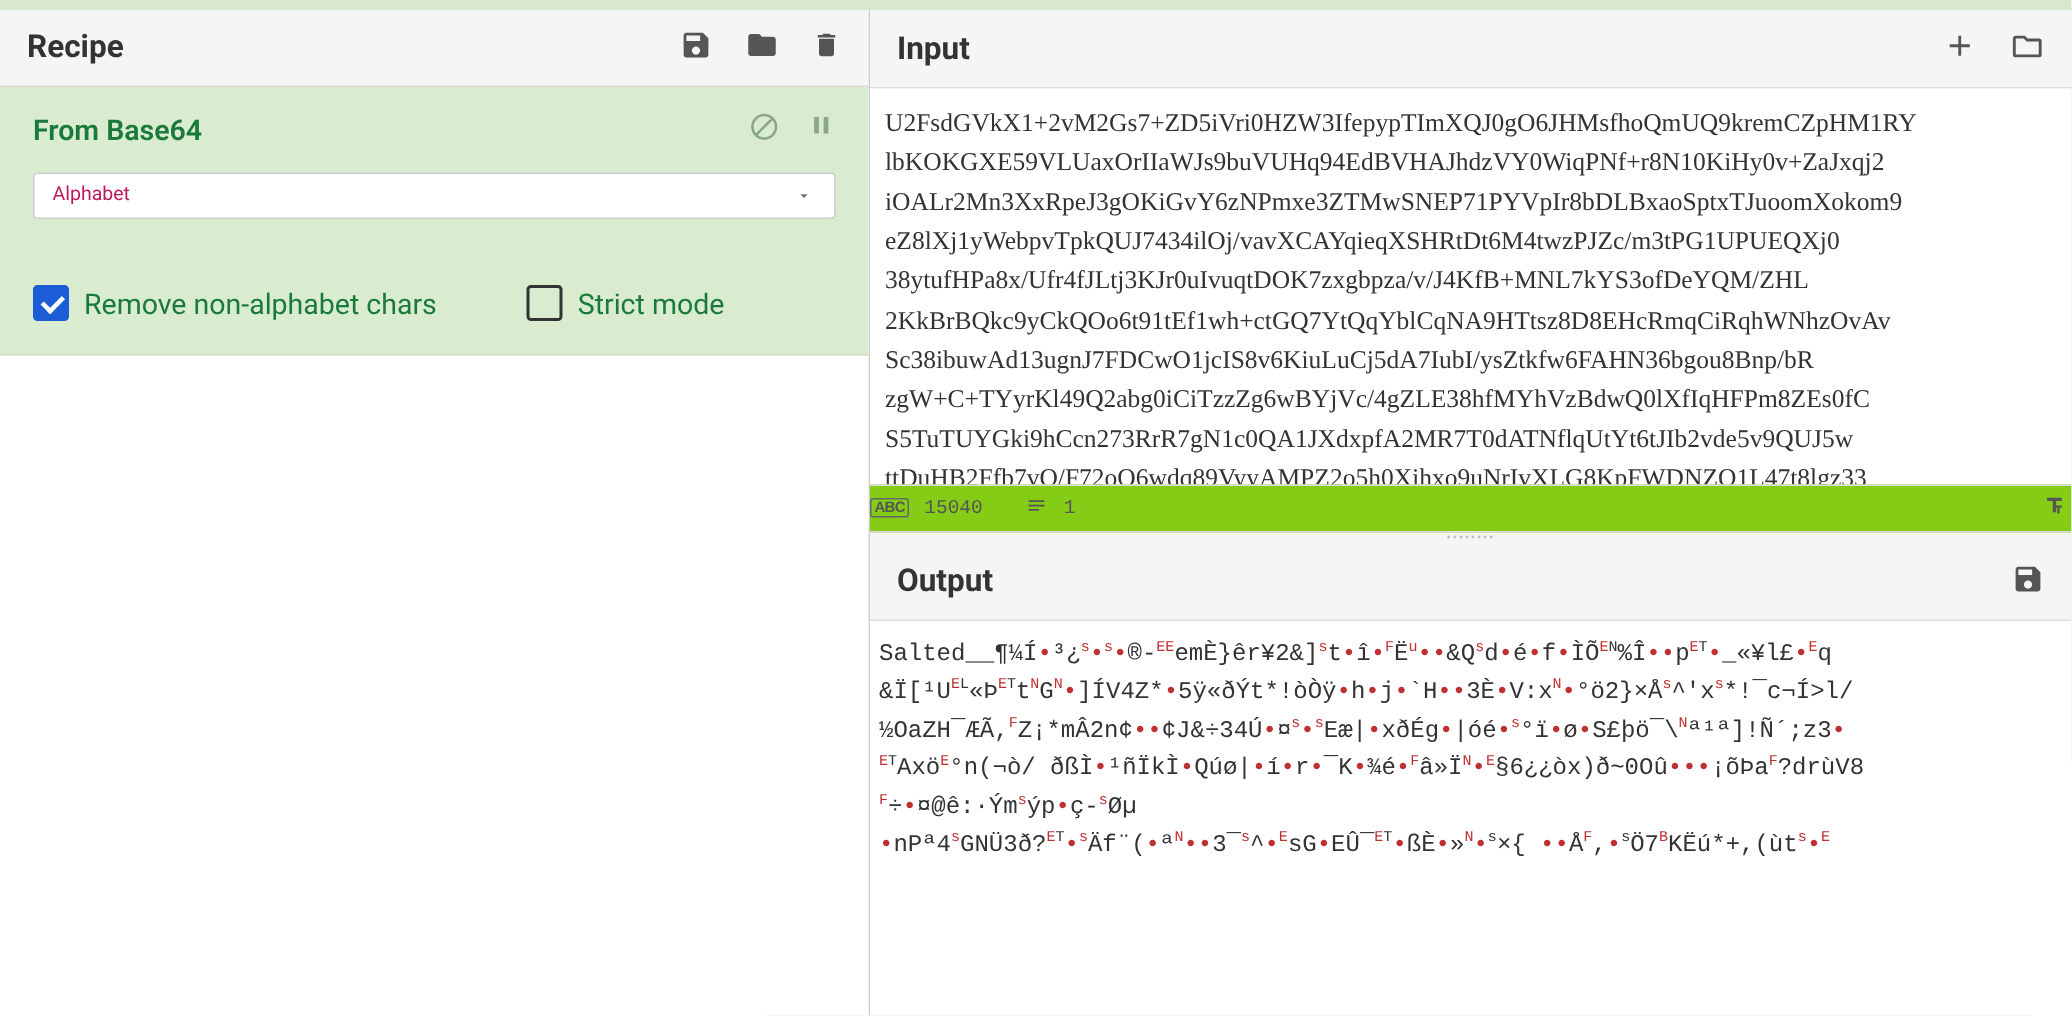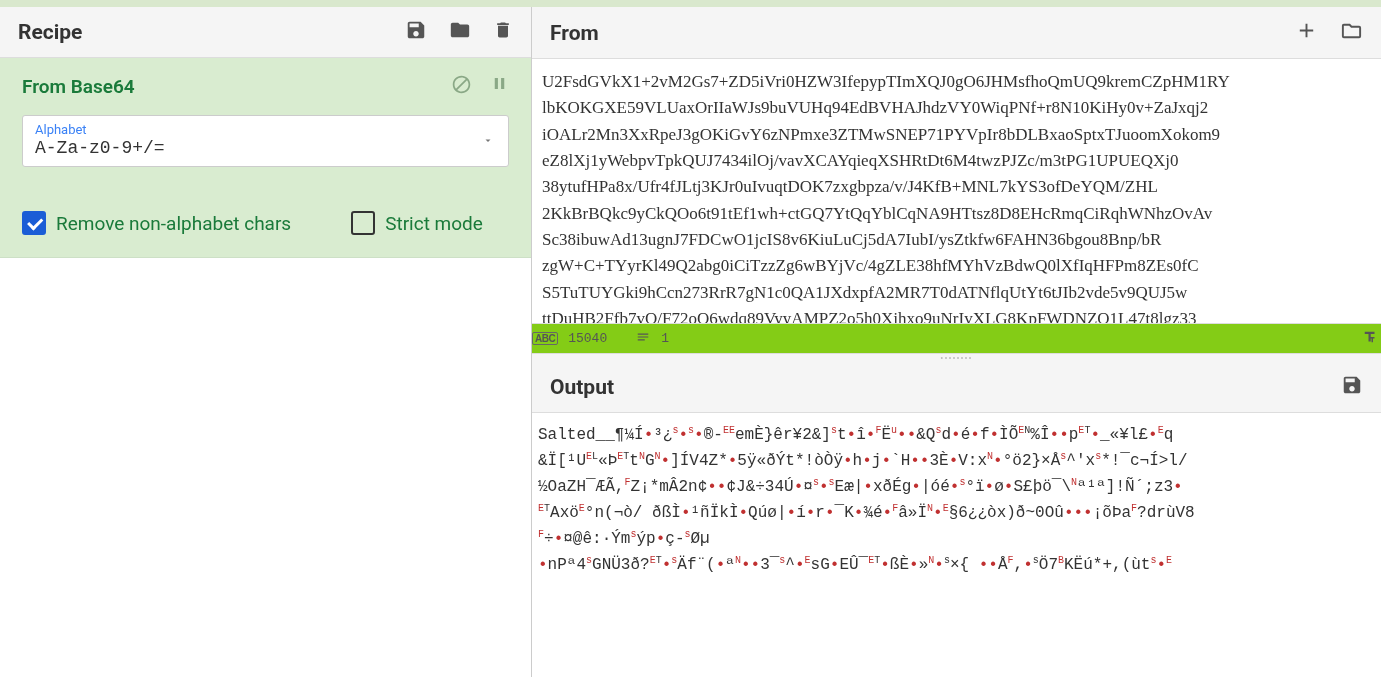--- a/index.html
+++ b/index.html
@@ -16,21 +16,21 @@
     height: 7px;
     background: #d9e8cd;
     width: 100%;
   }
   .main {
     display: flex;
     flex: 1;
     min-height: 0;
   }
   .left {
-    width: 532px;
+    width: 580px;
     display: flex;
     flex-direction: column;
     border-right: 1px solid #ccc;
   }
   .right {
     flex: 1;
     display: flex;
     flex-direction: column;
     min-width: 0;
   }
@@ -85,21 +85,21 @@
   .alphabet-wrap {
     background: #fff;
     border: 1px solid #ccc;
     border-radius: 3px;
     padding: 6px 12px 8px 12px;
     position: relative;
     margin-bottom: 20px;
   }
   .alphabet-label {
     font-size: 13px;
-    color: #3b82f6;
+    color: #be185d;
   }
   .alphabet-value {
     font-family: "Courier New", monospace;
     font-size: 18px;
     color: #333;
     margin-top: 1px;
   }
   .dropdown-arrow {
     position: absolute;
     right: 14px;
@@ -239,21 +239,20 @@
             </span>
             <span>
               <svg width="19" height="19" viewBox="0 0 24 24">
                   <path d="M6 19h4V5H6v14zm8-14v14h4V5h-4z"></path>
                 </svg>
             </span>
           </div>
         </div>
         <div class="alphabet-wrap">
           <div class="alphabet-label">Alphabet</div>
-          <div class="alphabet-value">A-Za-z0-9+/=</div>
           <span class="dropdown-arrow">
             <svg width="12" height="12" viewBox="0 0 24 24" fill="#777">
                 <path d="M7 10l5 5 5-5z"></path>
               </svg>
           </span>
         </div>
         <div class="checkrow">
           <label class="check">
             <span class="cbox checked"></span>
             <span>Remove non-alphabet chars</span>
@@ -262,21 +261,21 @@
             <span class="cbox"></span>
             <span>Strict mode</span>
           </label>
         </div>
       </div>
     </div>
   </div>
 
   <div class="right">
     <div class="panel-header">
-      <div class="panel-title">From</div>
+      <div class="panel-title">Input</div>
       <div class="header-icons">
         <span>
           <svg width="23" height="23" viewBox="0 0 24 24">
               <path d="M19 13h-6v6h-2v-6H5v-2h6V5h2v6h6v2z"></path>
             </svg>
         </span>
         <span>
           <svg width="23" height="23" viewBox="0 0 24 24">
               <path fill="none" stroke="#555" stroke-width="2" d="M3 7v11c0 .55.45 1 1 1h16c.55 0 1-.45 1-1V9c0-.55-.45-1-1-1h-8l-2-2H4c-.55 0-1 .45-1 1z"></path>
             </svg>

